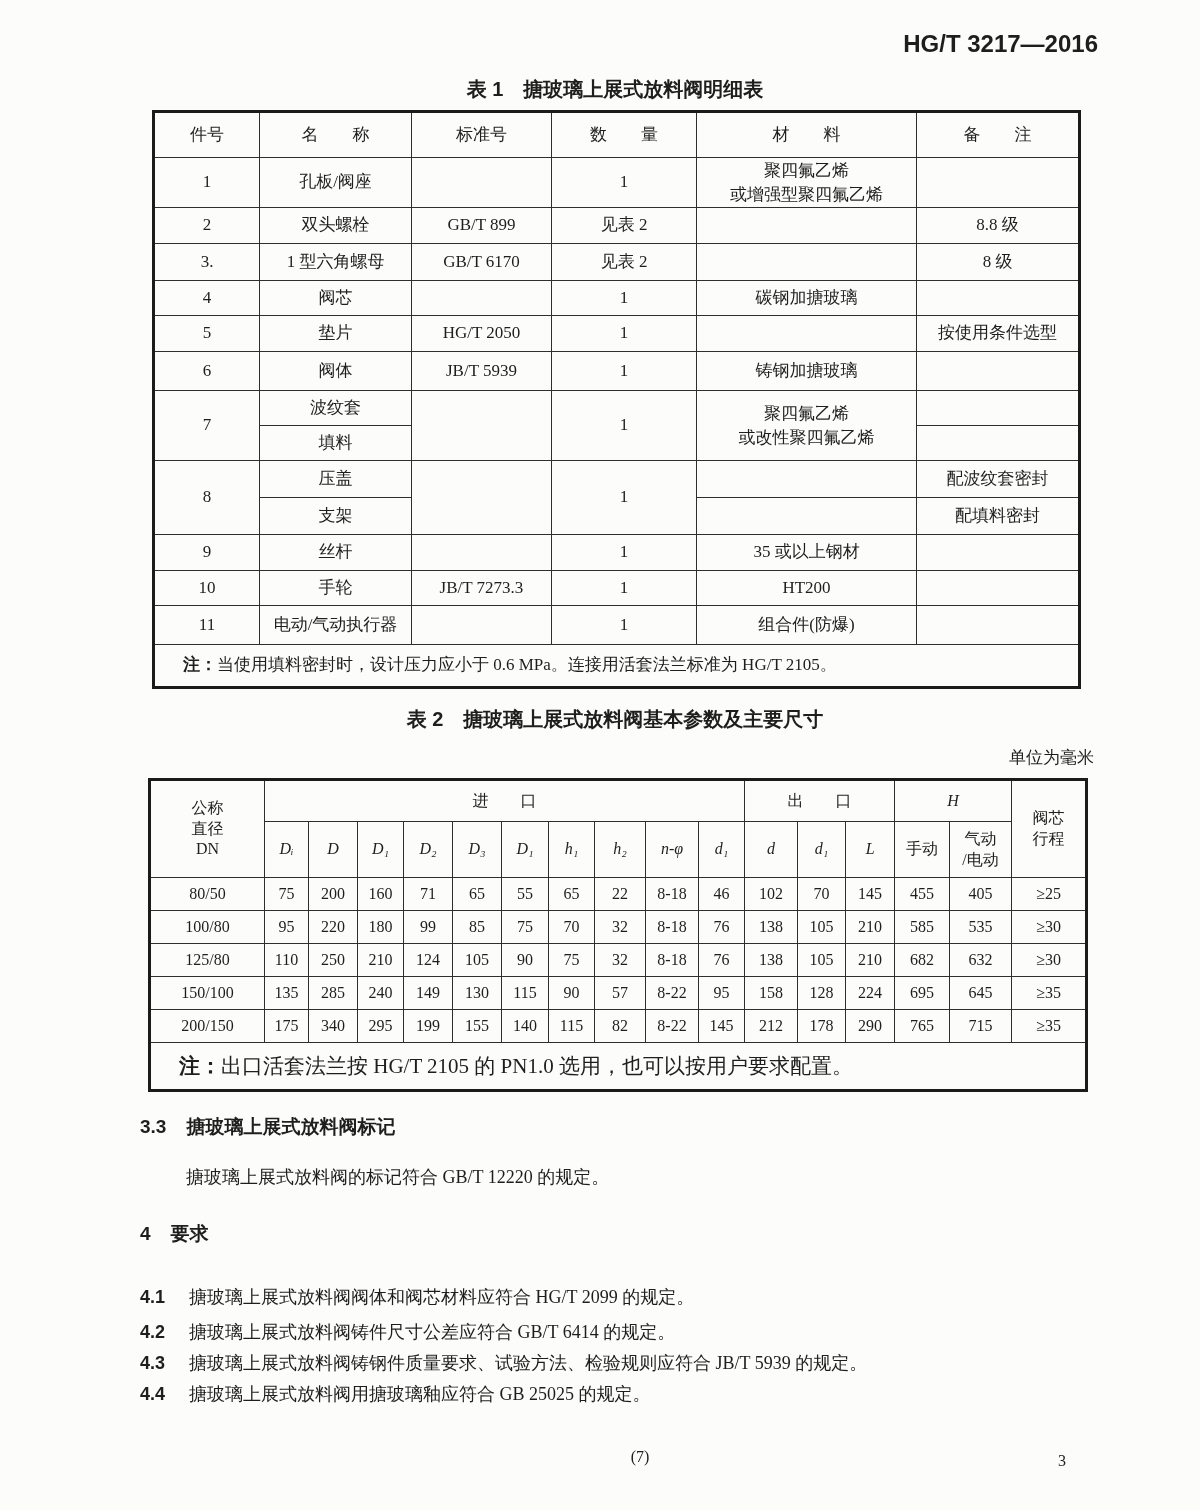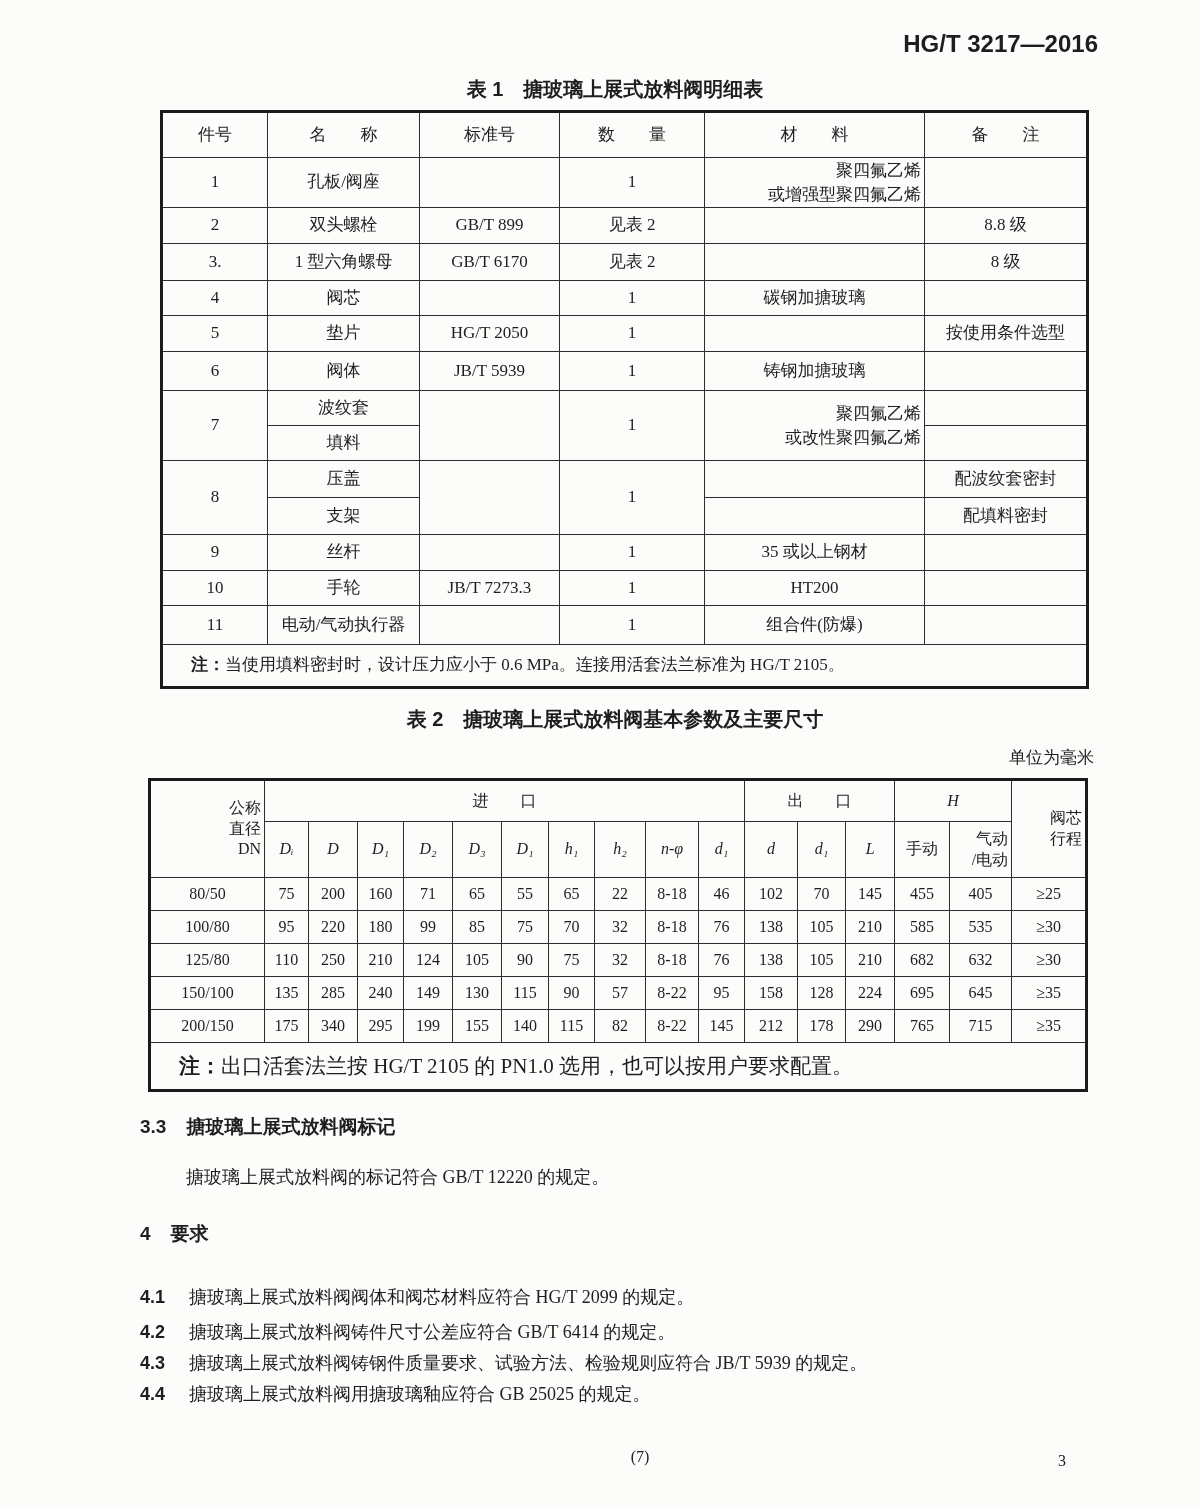--- a/index.html
+++ b/index.html
@@ -22,28 +22,28 @@
   }
   .cap1 { top:76px;text-align:center; }
   .cap2 { top:706px; }
   .unit { position:absolute; top:746px; right:112px; font-size:17px;text-align:center; }
 
   table { border-collapse:collapse; table-layout:fixed; position:absolute; background:#fcfcfa; }
   td, th {
     border:1px solid #2e2e2e; text-align:center; vertical-align:middle;
     font-weight:normal; padding:0 3px; overflow:hidden; line-height:1.3;
   }
-  .t1 { left:160px; top:110px; width:926px; border:3px solid #1b1b1b; }
+  .t1 { left:152px; top:110px; width:926px; border:3px solid #1b1b1b; }
   .t2 { left:148px; top:778px; width:937px; border:3px solid #1b1b1b; }
   .t1 td, .t1 th { font-size:17px; }
   .t2 td, .t2 th { font-size:16px; }
   .note-cell { text-align:left; padding-left:28px; font-size:17px; }
   .t2 .note-cell { font-size:21px; }
   .note-label { font-weight:700; font-family:"Liberation Sans","DejaVu Sans",sans-serif; }
-  .two-line span, .stack span { display:block; line-height:1.4;text-align:right; }
+  .two-line span, .stack span { display:block; line-height:1.4; }
   .stack span { line-height:1.3; }
   .sym { font-style:italic; font-family:"Liberation Serif","DejaVu Serif","DejaVu Sans",serif; }
 
   .sec-head {
     position:absolute; left:140px;
     font-family:"Liberation Sans","DejaVu Sans",sans-serif;
     font-weight:700; font-size:19px;
   }
   .sec-num { margin-right:20px; }
   .body-text { position:absolute; left:186px; font-size:18px; }

